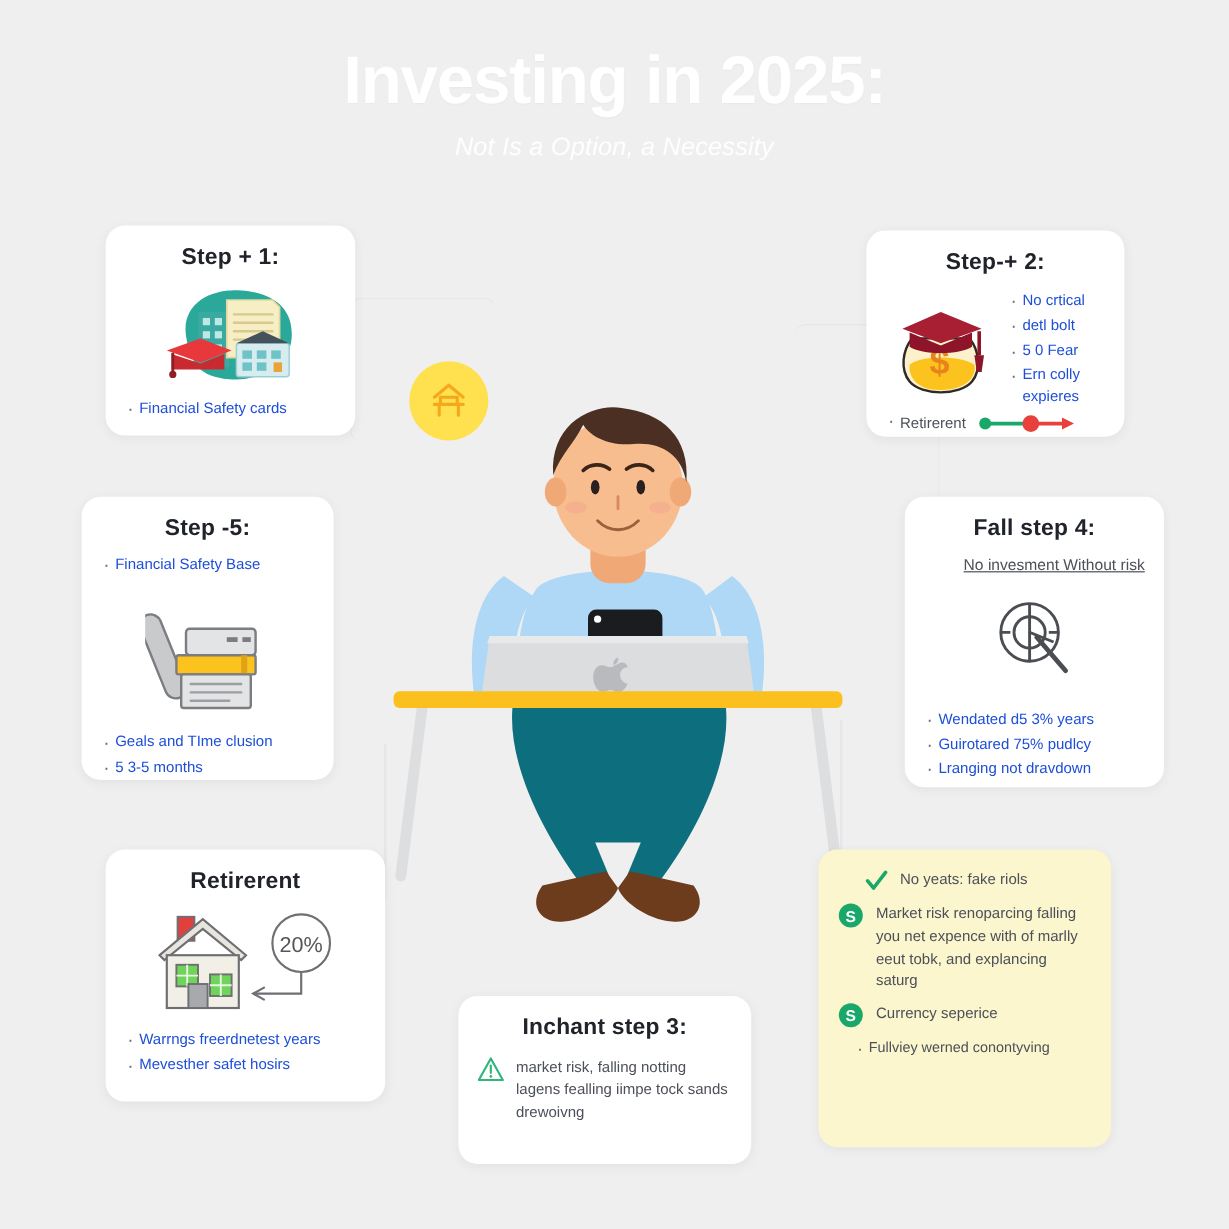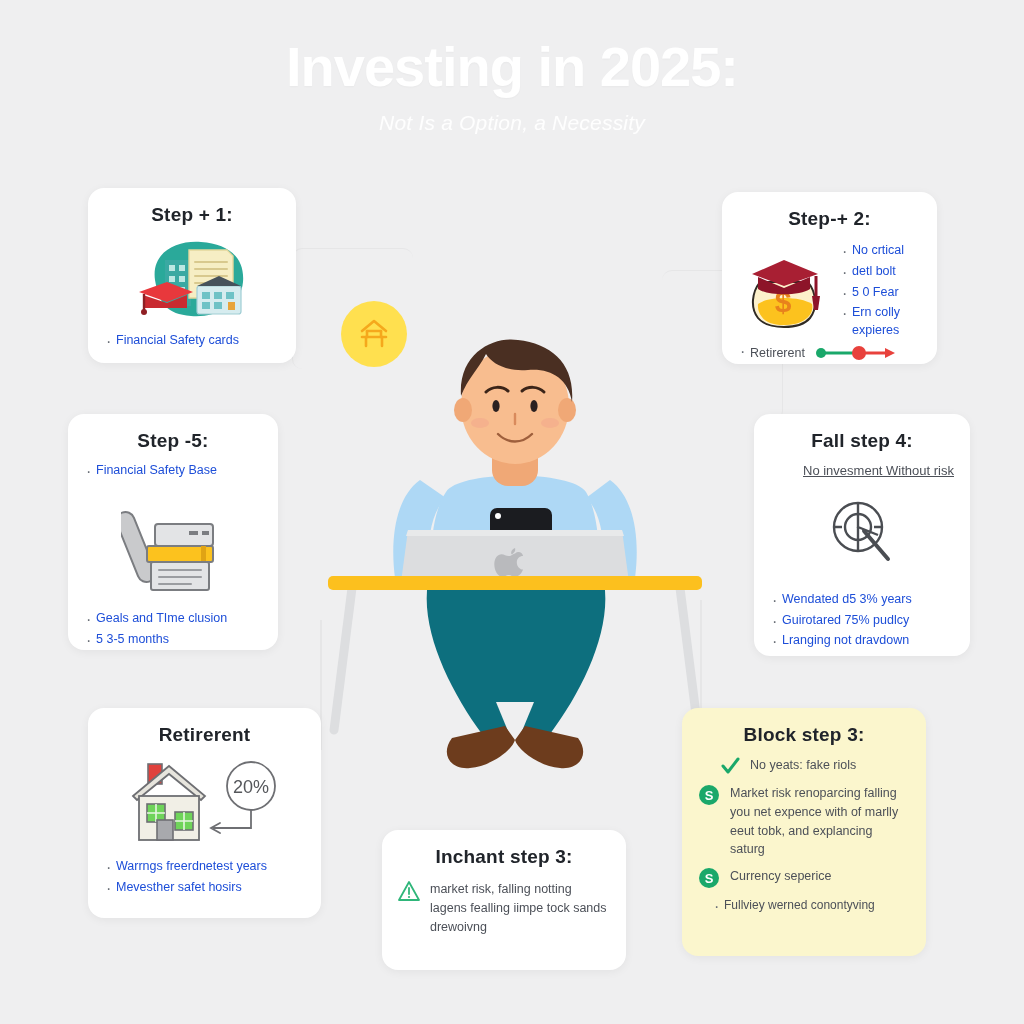--- a/index.html
+++ b/index.html
@@ -271,21 +271,20 @@
       </svg>
     </div>
     <ul class="bullets">
       <li>Wendated d5 3% years</li>
       <li>Guirotared 75% pudlcy</li>
       <li>Lranging not dravdown</li>
     </ul>
   </div>
 
   <div class="card yellow" style="left:682px;top:708px;width:244px;height:248px;">
-    <div class="card-title">Block step 3:</div>
     <div class="icon-row" style="padding-left:22px;margin-top:2px;">
       <svg width="20" height="20" viewBox="0 0 20 20" style="flex:0 0 20px;">
         <path d="M3 10 L8 16 L18 3" fill="none" stroke="#1aa86a" stroke-width="3" stroke-linecap="round" stroke-linejoin="round"></path>
       </svg>
       <div class="txt">No yeats: fake riols</div>
     </div>
     <div class="icon-row">
       <svg width="22" height="22" viewBox="0 0 22 22" style="flex:0 0 22px;">
         <circle cx="11" cy="11" r="10" fill="#1aa86a"></circle>
         <text x="11" y="16" font-family="'Liberation Sans',sans-serif" font-size="13" font-weight="bold" fill="#ffffff" text-anchor="middle">S</text>

